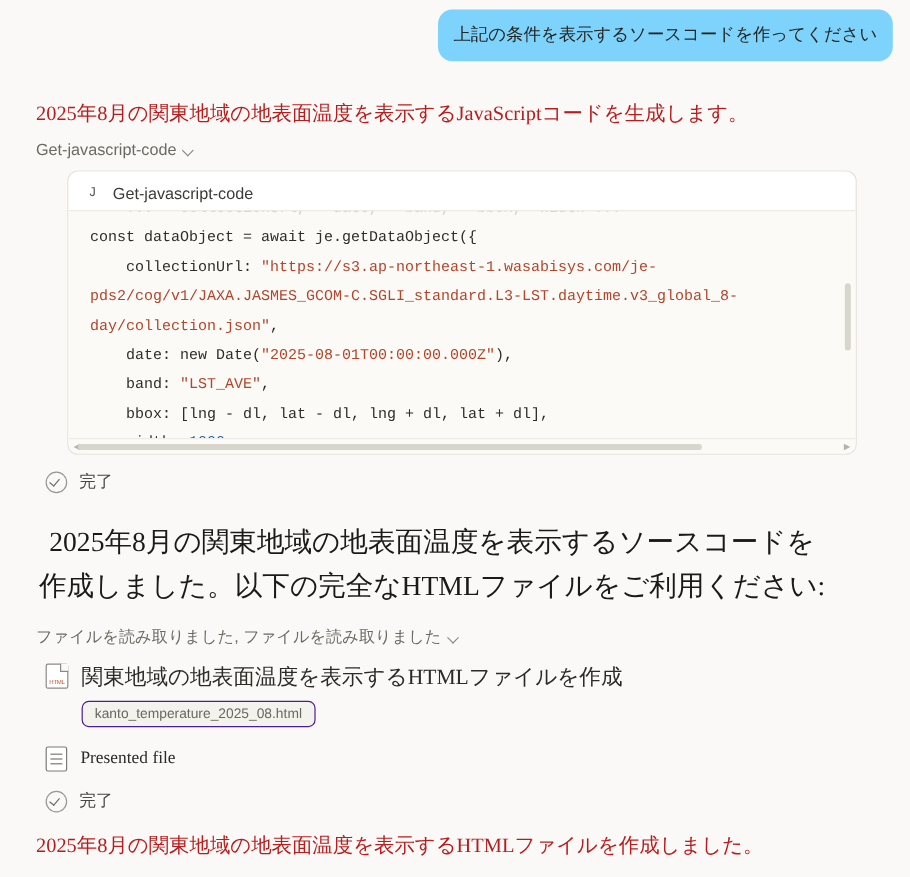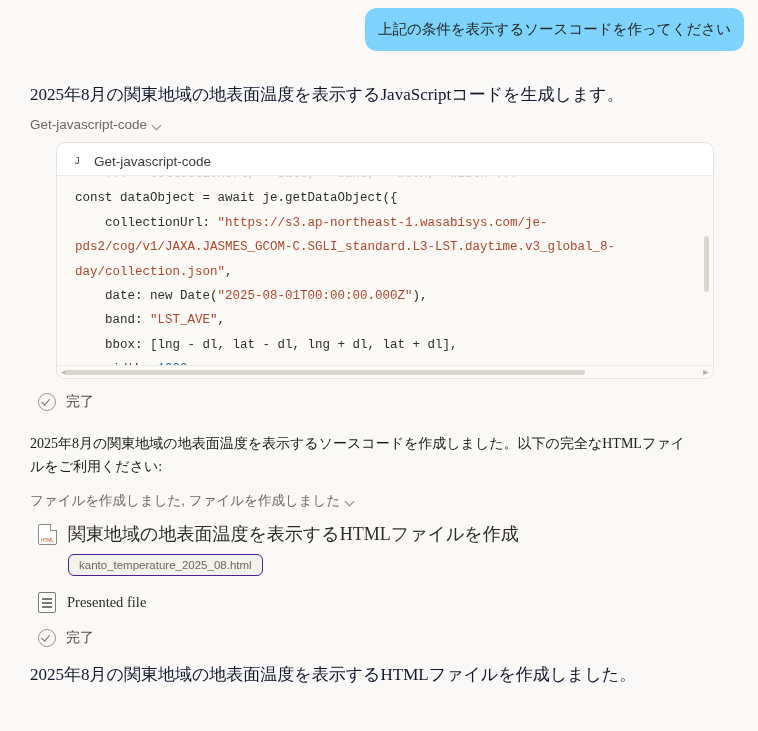--- a/index.html
+++ b/index.html
@@ -38,33 +38,34 @@
   }
 
   
   .assistant {
     padding: 0 24px 0 30px;
   }
   .para {
     font-family: "Liberation Serif", serif;
     font-size: 17px;
     line-height: 1.65;
-    color: #0f172a;
+    color: #b91c1c;
     margin: 30px 0 0 0;
   }
   .para.tight {
     margin-top: 14px;
   }
   .para-block {
     font-family: "Liberation Serif", serif;
-    font-size: 14px;
+    font-size: 23px;
     line-height: 1.62;
     color: #1a1a18;
     margin: 22px 0 0 0;
     max-width: 660px;
+    text-align: center;
   }
 
   
   .tool-toggle {
     display: flex;
     align-items: center;
     gap: 5px;
     font-size: 13.5px;
     color: #6d6a62;
     margin: 8px 0 0 0;
@@ -340,21 +341,21 @@
     </div>
 
     <div class="status-row">
       <span class="check-icon"></span>
       <span>完了</span>
     </div>
 
     <div class="para-block">2025年8月の関東地域の地表面温度を表示するソースコードを作成しました。以下の完全なHTMLファイルをご利用ください:</div>
 
     <div class="tool-toggle" style="margin-top:14px">
-      <span>ファイルを作成しました, ファイルを作成しました</span>
+      <span>ファイルを読み取りました, ファイルを読み取りました</span>
       <span class="chev"></span>
     </div>
 
     <div class="file-row">
       <span class="html-icon">
         <span class="sheet"></span>
         <span class="corner"></span>
         <span class="tag">HTML</span>
       </span>
       <span class="file-label">関東地域の地表面温度を表示するHTMLファイルを作成</span>

